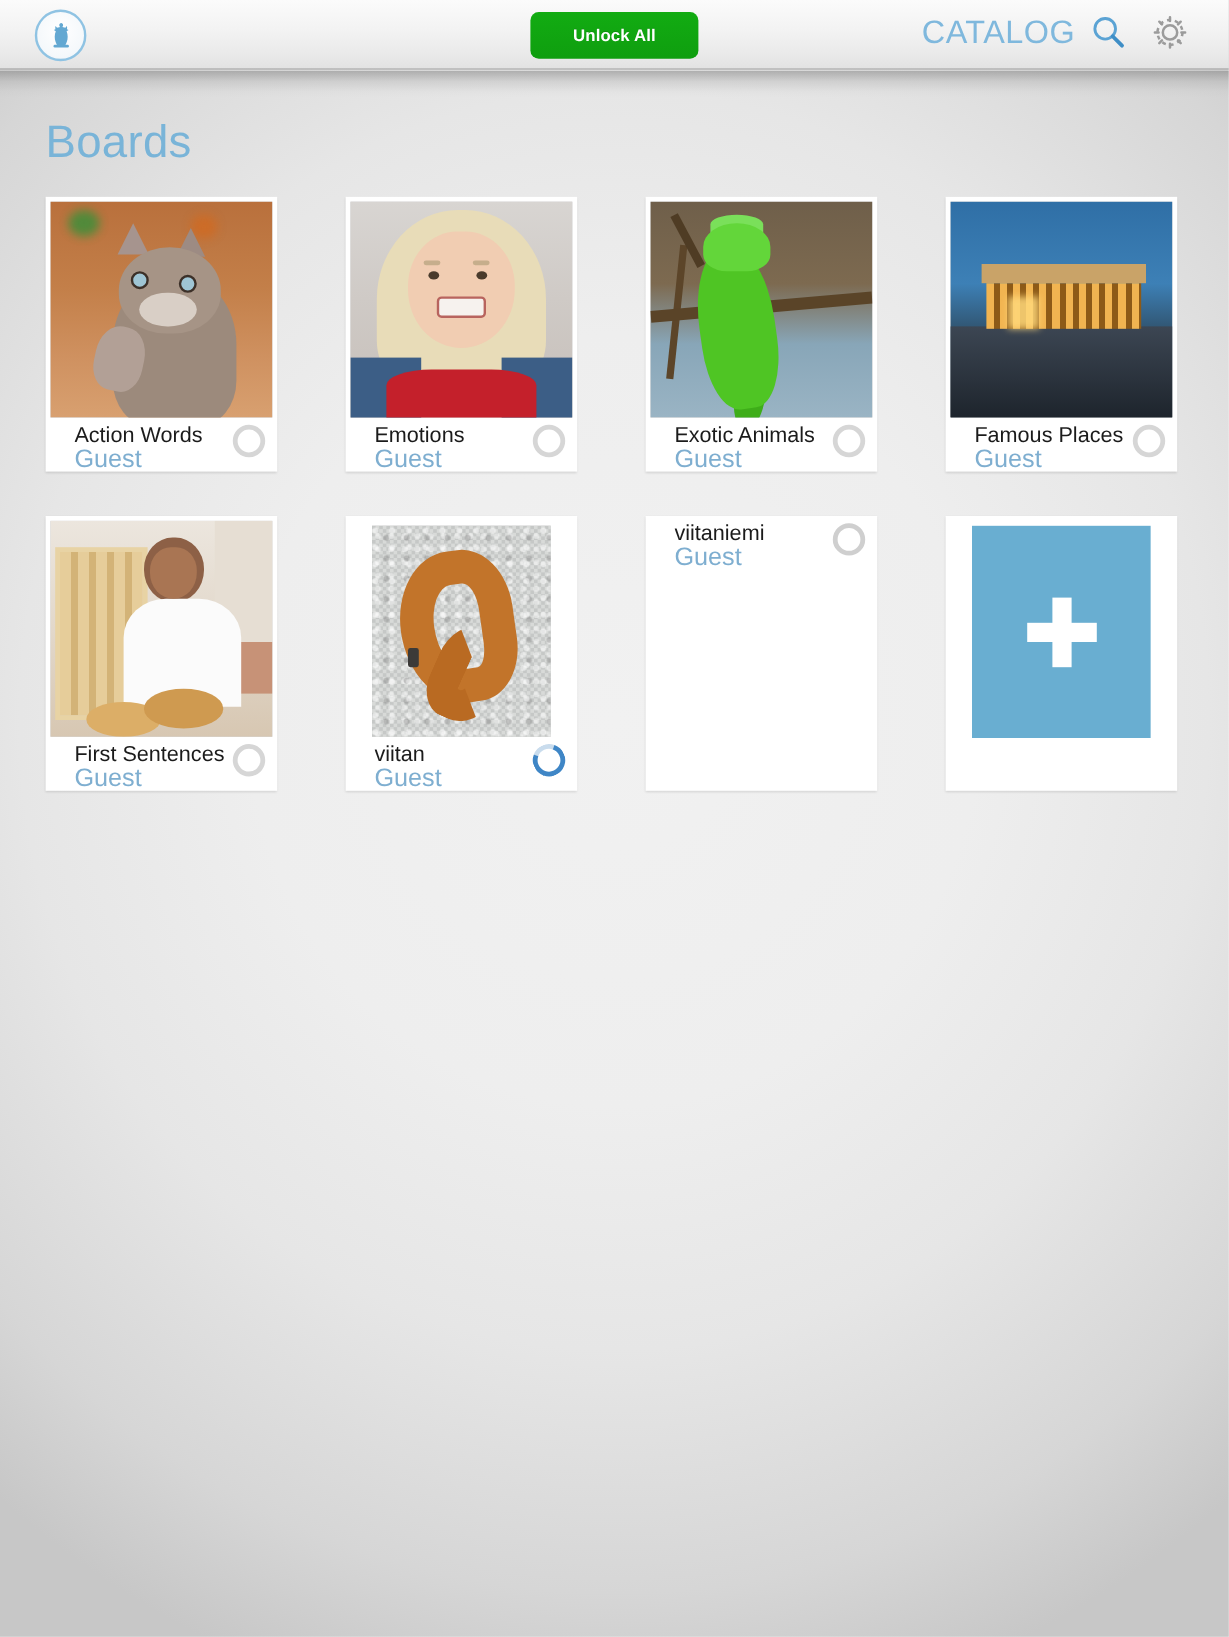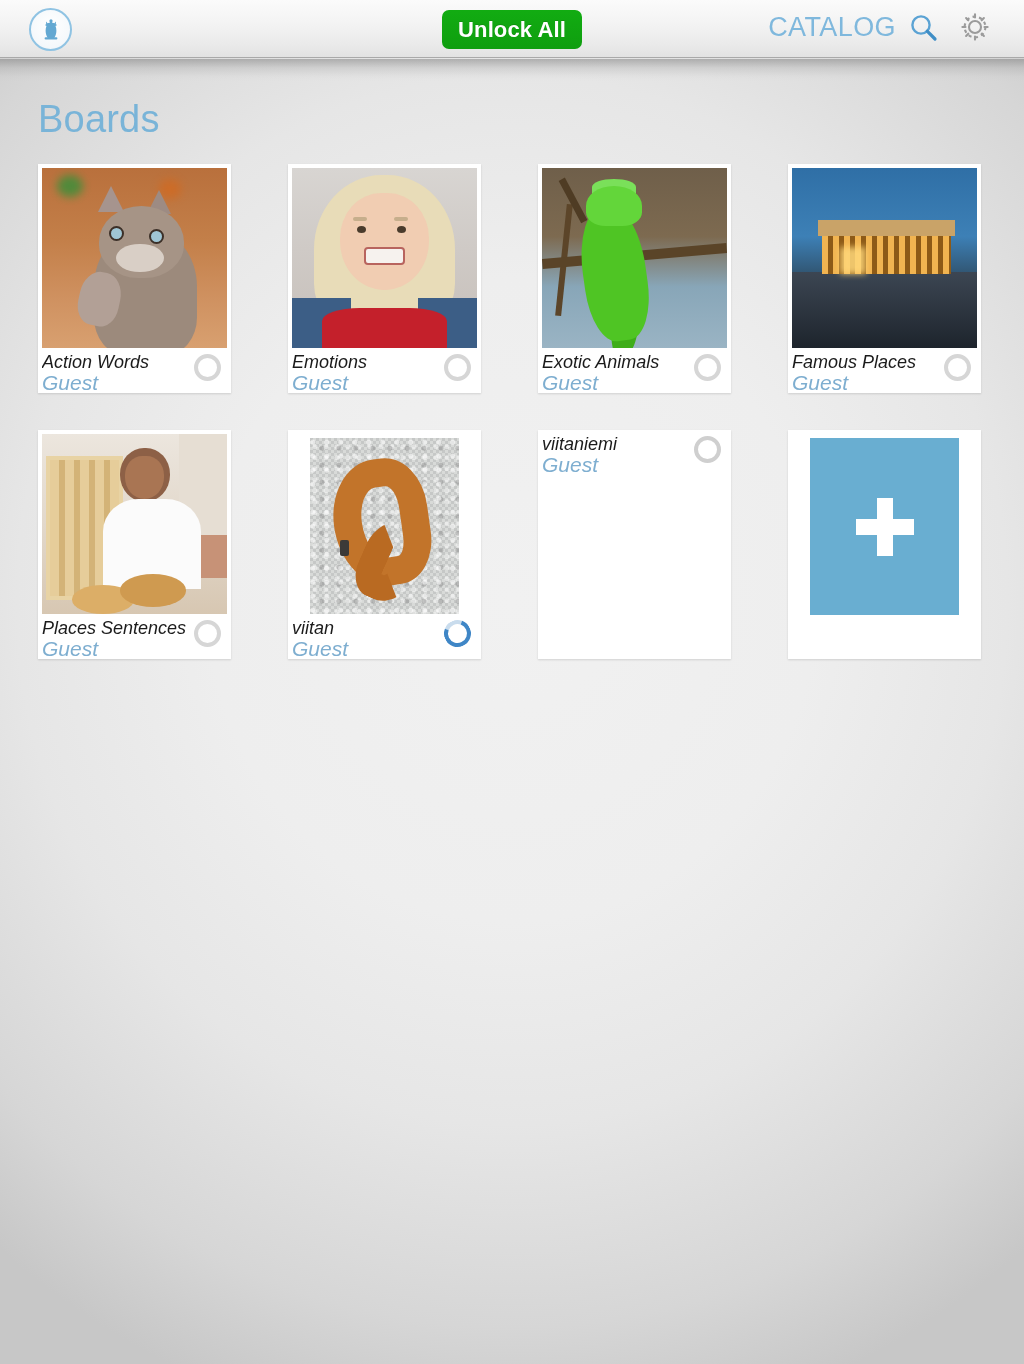--- a/index.html
+++ b/index.html
@@ -52,21 +52,21 @@
   }
   .profile-btn svg { display: block; }
 
   .unlock-btn {
     position: absolute;
     left: 442px; top: 10px;
     width: 140px; height: 39px;
     background: linear-gradient(to bottom, #12ac12 0%, #0f9e0f 100%);
     border-radius: 7px;
     color: #ffffff;
-    font-size: 22px;
+    font-size: 14px;
     font-weight: bold;
     line-height: 39px;
     text-align: center;
     letter-spacing: 0.1px;
     text-shadow: 0 -1px 0 rgba(0,0,0,0.12);
   }
 
   .catalog-label {
     position: absolute;
     right: 128px; top: 12px;
@@ -125,23 +125,22 @@
   .thumb-inner {
     width: 100%;
     height: 100%;
     overflow: hidden;
     position: relative;
     background: #cfcfcf;
   }
 
   .card-meta {
     flex: 1;
-    padding: 3px 8px 0 4px;
+    padding: 3px 8px 0 24px;
     position: relative;
-    font-style: italic;
   }
   .card-title {
     font-size: 18px;
     color: #1b1b1b;
     line-height: 22px;
     white-space: nowrap;
     overflow: hidden;
   }
   .card-sub {
     font-size: 21px;
@@ -405,21 +404,21 @@
           <div class="bk-rack"></div>
           <div class="bk-head"></div>
           <div class="bk-shirt"></div>
           <div class="bk-face"></div>
           <div class="bk-bread2"></div>
           <div class="bk-bread1"></div>
         </div>
       </div>
     </div>
     <div class="card-meta">
-      <div class="card-title">Places Sentences</div>
+      <div class="card-title">First Sentences</div>
       <div class="card-sub">Guest</div>
       <div class="status-ring"></div>
     </div>
   </div>
 
   <div class="board-card">
     <div class="card-thumb inset">
       <div class="thumb-inner">
         <div class="art art-scarf">
           <div class="sc-loop"></div>

